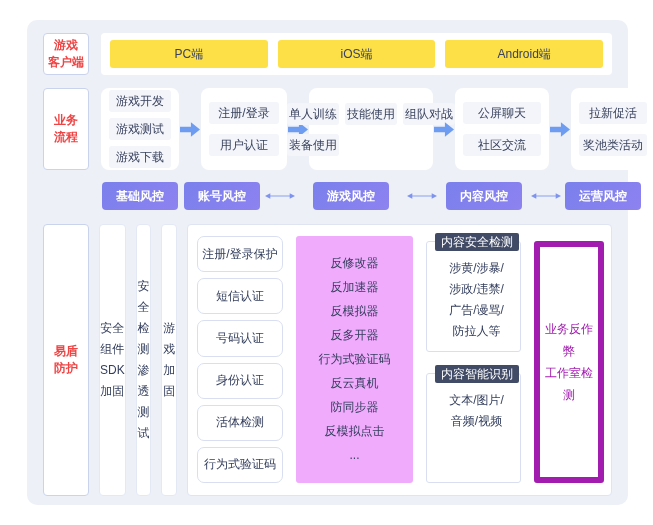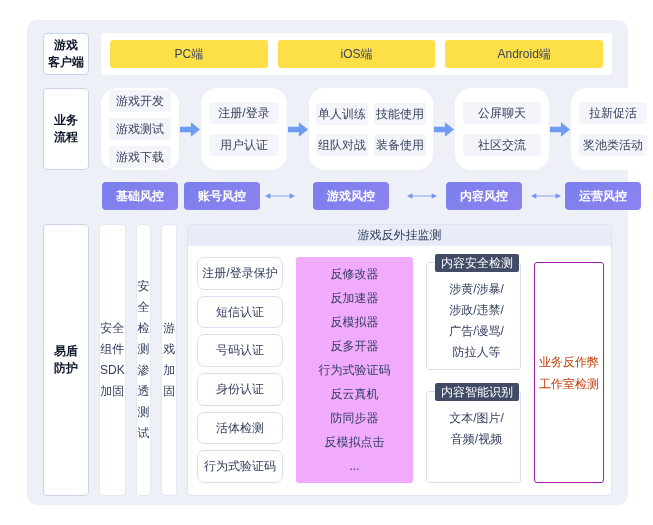--- a/index.html
+++ b/index.html
@@ -10,48 +10,48 @@
   }
   .panel{
     position:absolute;left:27px;top:20px;width:601px;height:485px;
     background:#eef0f8;border-radius:10px;box-sizing:border-box;
     padding:13px 16px 9px 16px;display:flex;flex-direction:column;
   }
   .row{display:flex;align-items:stretch;}
   .side-label{
     width:46px;flex:0 0 46px;background:#ffffff;border:1px solid #c9d3ee;
     border-radius:4px;display:flex;align-items:center;justify-content:center;
-    text-align:center;white-space:pre-line;font-weight:700;color:#0f172a;
+    text-align:center;white-space:pre-line;font-weight:700;color:#ef4444;
     line-height:17px;box-sizing:border-box;
   }
   
   .row-client{height:42px;margin-bottom:13px;gap:12px;}
   .client-card{
     flex:1;background:#ffffff;border-radius:4px;display:flex;align-items:center;
     gap:10px;padding:7px 9px;box-sizing:border-box;
   }
   .platform-chip{
     flex:1;height:28px;background:#fde047;border-radius:3px;
     display:flex;align-items:center;justify-content:center;color:#39425e;
   }
   
   .row-flow{height:82px;margin-bottom:12px;gap:12px;}
   .flow{flex:1;display:flex;align-items:center;justify-content:space-between;}
   .stage{
-    background:#ffffff;border-radius:16px;box-sizing:border-box;height:82px;
+    background:#ffffff;border-radius:8px;box-sizing:border-box;height:82px;
     display:flex;flex-direction:column;justify-content:center;gap:6px;
     padding:7px 8px;flex:0 0 auto;
   }
   .stage .chip{
     background:#f3f5fa;border-radius:3px;color:#39425e;text-align:center;
     padding:4px 2px;line-height:14px;white-space:nowrap;
   }
   .stage-1{width:78px;}
   .stage-2{width:86px;gap:10px;}
-  .stage-3{width:124px;display:grid;grid-template-columns:1fr 1fr;gap:9px 6px;align-content:center;}
+  .stage-3{width:124px;display:grid;grid-template-columns:1fr 1fr 1fr;gap:9px 6px;align-content:center;}
   .stage-4{width:94px;gap:10px;}
   .stage-5{width:84px;gap:10px;}
   .flow-arrow{flex:0 0 auto;display:flex;align-items:center;margin:0 1px;}
   
   .row-risk{height:28px;margin-bottom:14px;margin-left:58px;display:flex;
     align-items:center;justify-content:space-between;}
   .risk-slot{display:flex;align-items:center;justify-content:center;flex:0 0 auto;}
   .risk-slot.w1{width:78px;}.risk-slot.w2{width:86px;}.risk-slot.w3{width:112px;}
   .risk-slot.w4{width:94px;}.risk-slot.w5{width:84px;}
   .risk-btn{
@@ -96,23 +96,23 @@
     border-radius:3px;box-sizing:border-box;
   }
   .tagbox .tag{
     position:absolute;top:-9px;left:8px;background:#414b66;color:#ffffff;
     padding:2px 6px;border-radius:2px;white-space:nowrap;line-height:14px;
   }
   .tagbox .tag-body{
     padding:16px 6px 6px 12px;white-space:pre-line;line-height:21px;color:#333e5d;
   }
   .biz-col{
-    width:70px;flex:0 0 70px;background:#ffffff;border:1px solid #a21caf;
+    width:70px;flex:0 0 70px;background:#ffffff;border:6px solid #a21caf;
     border-radius:3px;display:flex;align-items:center;justify-content:center;
-    text-align:center;white-space:pre-line;line-height:22px;color:#c2410c;
+    text-align:center;white-space:pre-line;line-height:22px;color:#a21caf;
     margin-top:5px;box-sizing:border-box;
   }
 </style>
 </head>
 <body>
 
 <div class="canvas">
   <div class="panel">
 
     <div class="row row-client">
@@ -228,21 +228,20 @@
       <div class="services-col">
 
       <div class="service-box">安全组件
 SDK加固</div>
           <div class="service-box">安全检测
 渗透测试</div>
           <div class="service-box">游戏加固</div>
         </div>
 
       <div class="anticheat">
-        <div class="anticheat-header">游戏反外挂监测</div>
         <div class="anticheat-body">
 
           <div class="auth-col">
 
           <div class="auth-box">注册/登录保护</div>
               <div class="auth-box">短信认证</div>
               <div class="auth-box">号码认证</div>
               <div class="auth-box">身份认证</div>
               <div class="auth-box">活体检测</div>
               <div class="auth-box">行为式验证码</div>

